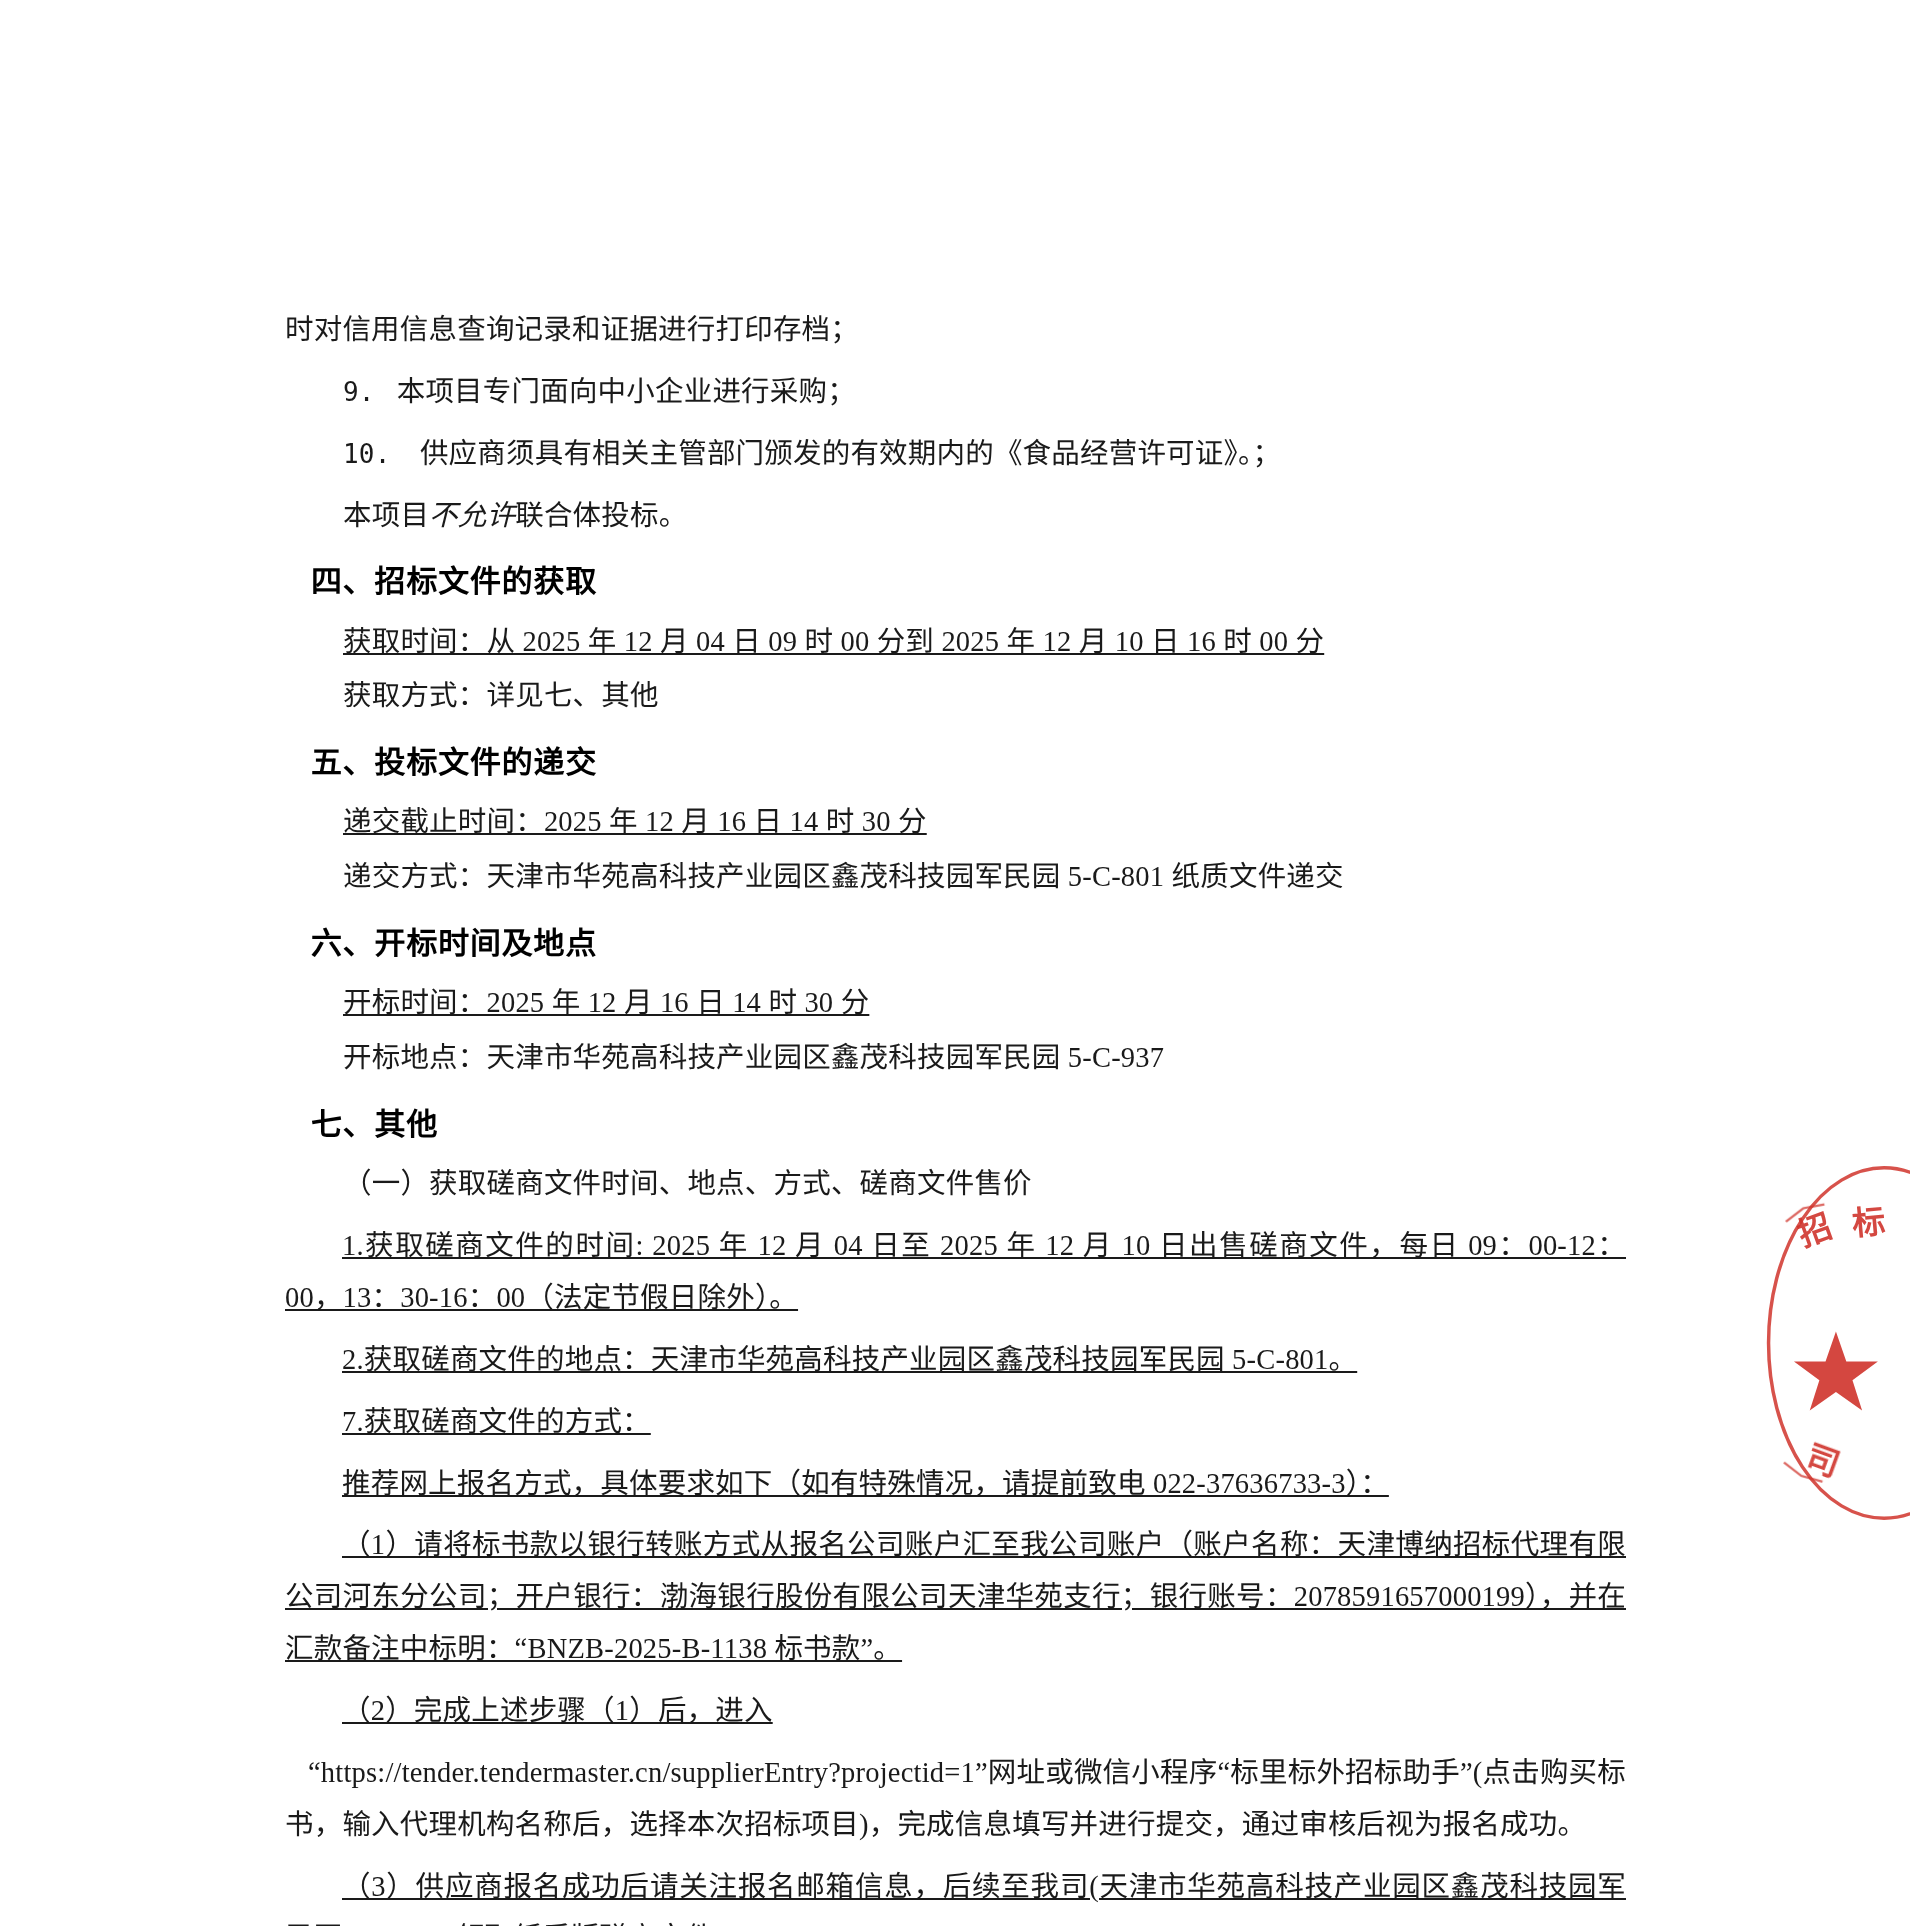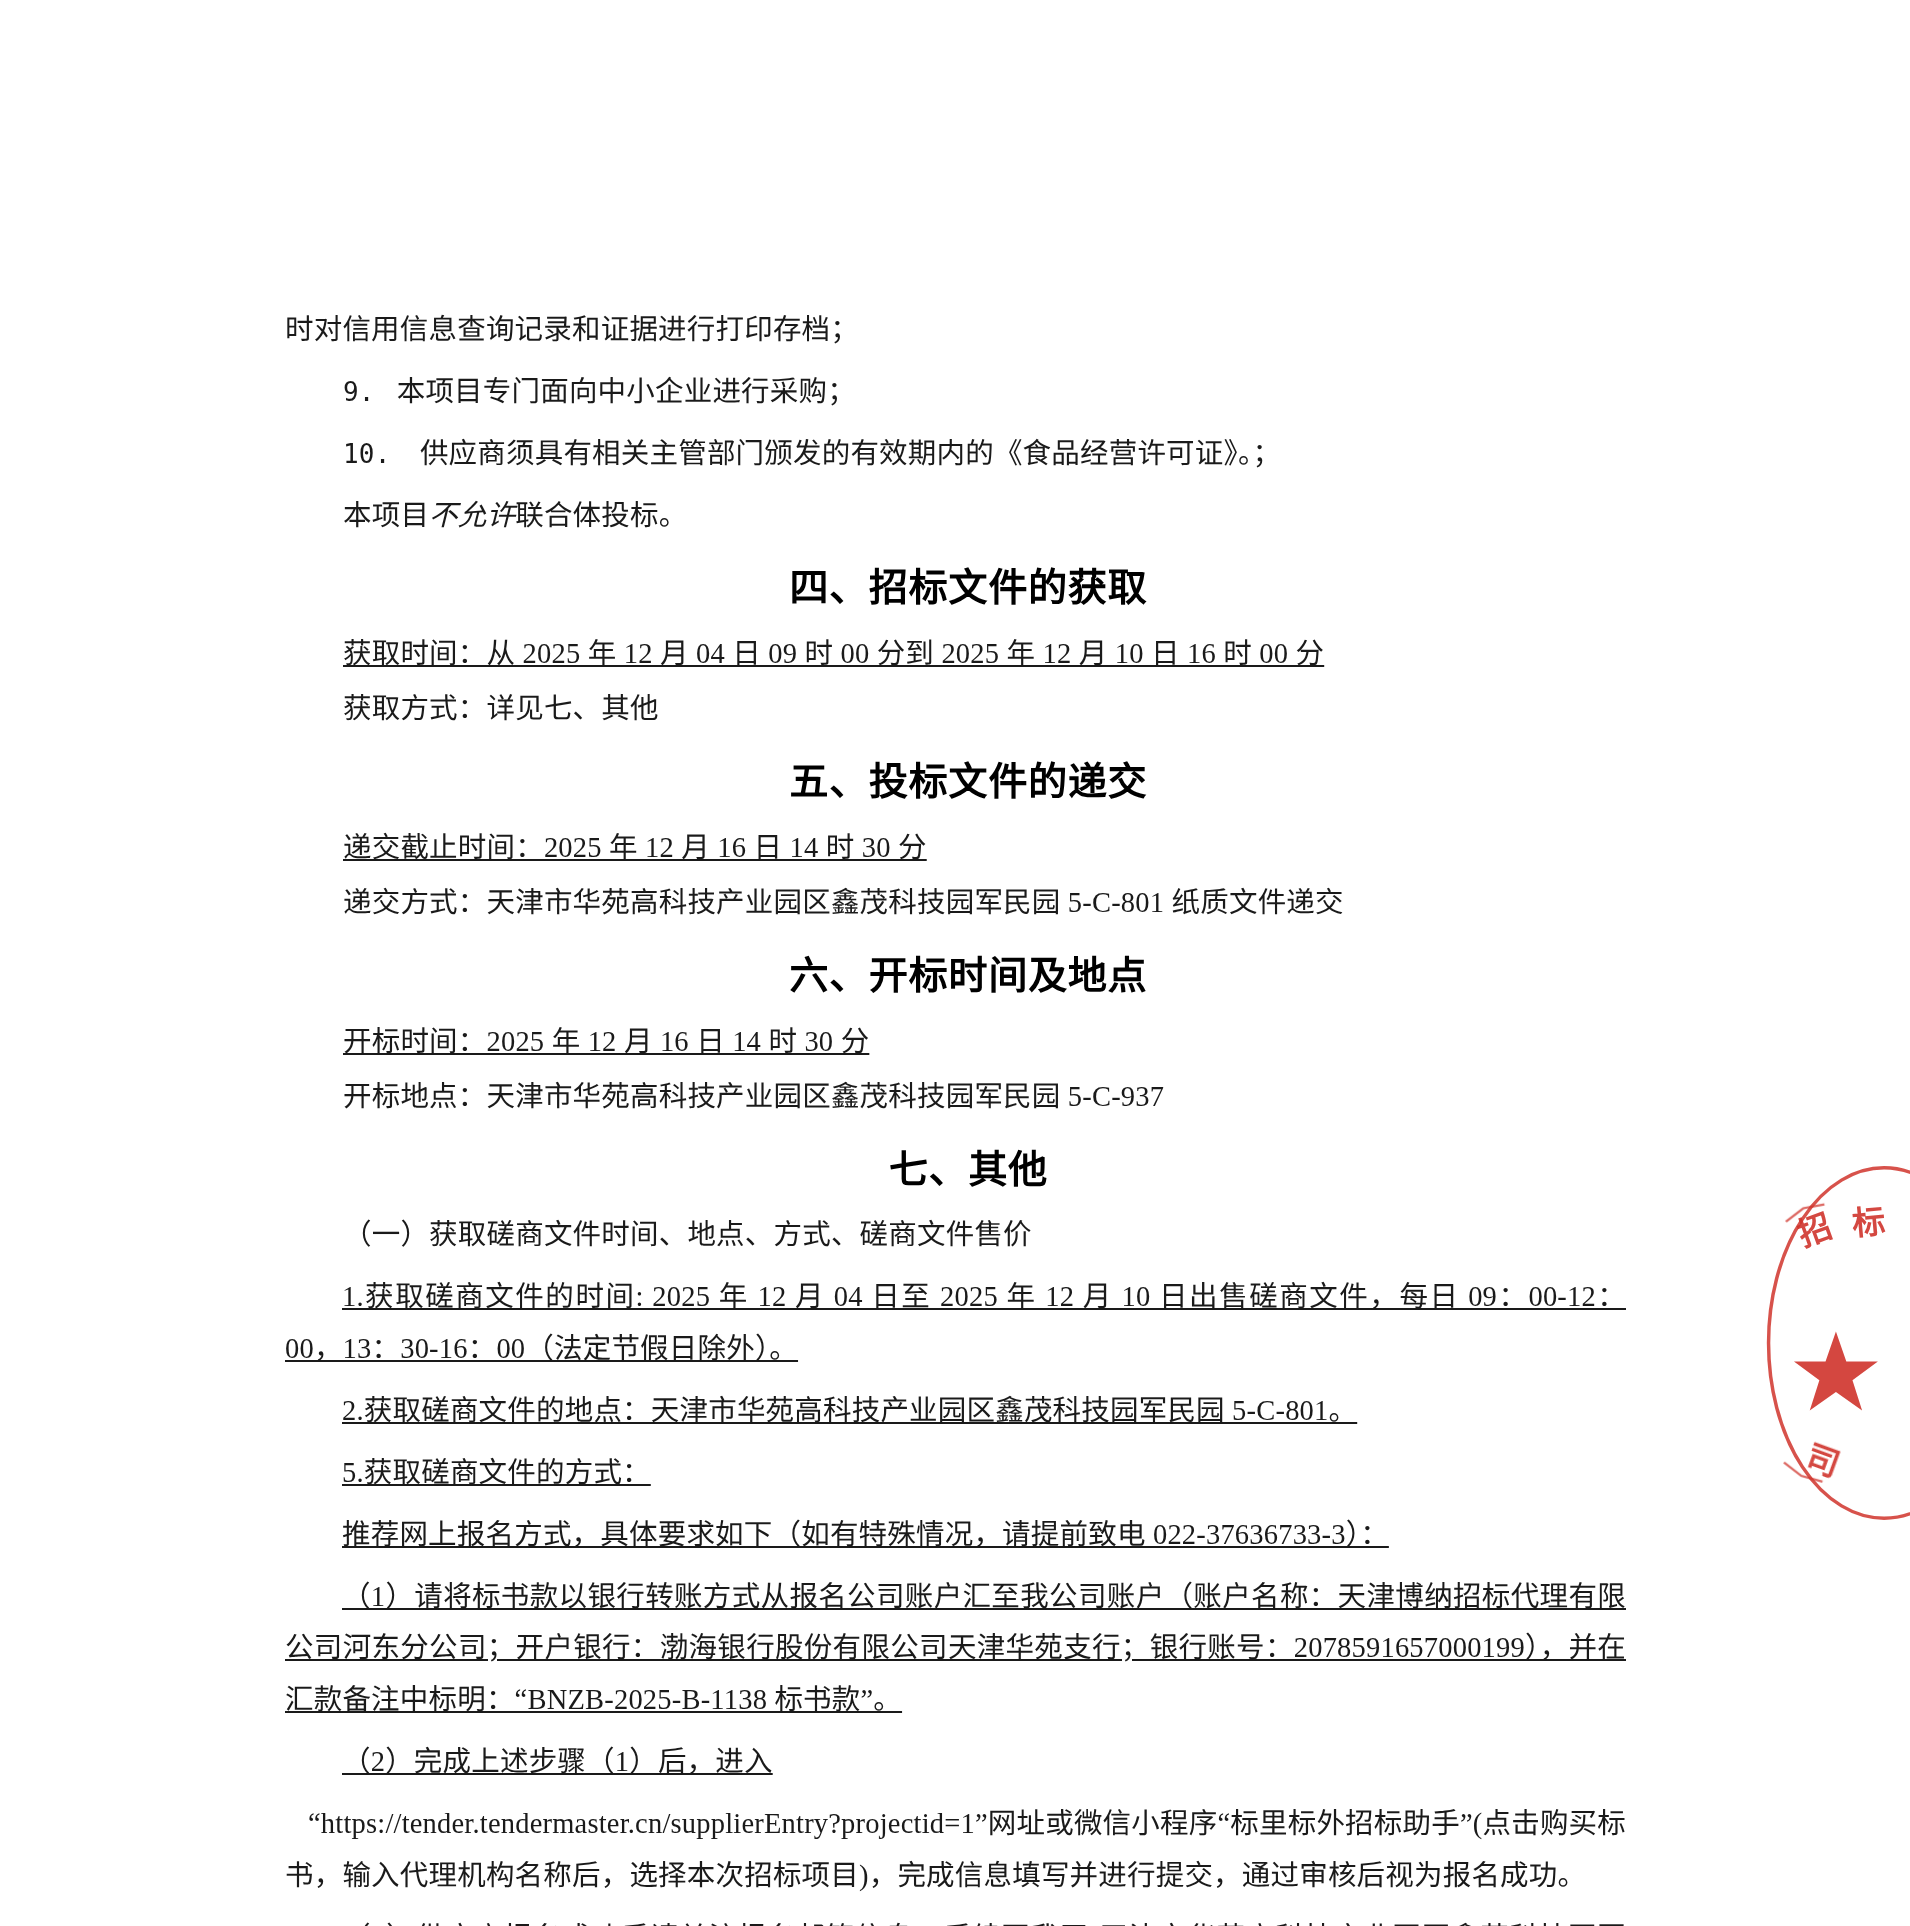--- a/index.html
+++ b/index.html
@@ -41,27 +41,26 @@
     padding-left: 58px;
   }
   .hang {
     padding-left: 0;
     text-indent: 57px;
     text-decoration: underline;
   }
   h2.sec {
     font-family: "DejaVu Sans", "Liberation Sans", sans-serif;
     font-weight: bold;
-    font-size: 39px;
+    font-size: 31px;
     line-height: 1.6;
     margin: 16px 0 8.5px 0;
     padding-left: 26px;
     letter-spacing: 0.8px;
     color: #000;
-    text-align: center;
   }
   .num-lbl {
     font-family: "DejaVu Sans Mono", "Liberation Mono", monospace;
     font-size: 26px;
   }
   .ital {
     font-style: italic;
   }
   .tight { margin-bottom: 3.1px; text-decoration: underline; }
 
@@ -111,21 +110,21 @@
     <p class="p indent-body">递交方式：天津市华苑高科技产业园区鑫茂科技园军民园 5-C-801 纸质文件递交</p>
 
     <h2 class="sec">六、开标时间及地点</h2>
     <p class="p indent-body tight">开标时间：2025 年 12 月 16 日 14 时 30 分</p>
     <p class="p indent-body">开标地点：天津市华苑高科技产业园区鑫茂科技园军民园 5-C-937</p>
 
     <h2 class="sec">七、其他</h2>
     <p class="p indent-body">（一）获取磋商文件时间、地点、方式、磋商文件售价</p>
     <p class="p hang">1.获取磋商文件的时间: 2025 年 12 月 04 日至 2025 年 12 月 10 日出售磋商文件，每日 09：00-12：00，13：30-16：00（法定节假日除外）。</p>
     <p class="p hang">2.获取磋商文件的地点：天津市华苑高科技产业园区鑫茂科技园军民园 5-C-801。</p>
-    <p class="p hang">5.获取磋商文件的方式：</p>
+    <p class="p hang">7.获取磋商文件的方式：</p>
     <p class="p hang">推荐网上报名方式，具体要求如下（如有特殊情况，请提前致电 022-37636733-3）：</p>
     <p class="p hang">（1）请将标书款以银行转账方式从报名公司账户汇至我公司账户（账户名称：天津博纳招标代理有限公司河东分公司；开户银行：渤海银行股份有限公司天津华苑支行；银行账号：2078591657000199），并在汇款备注中标明：“BNZB-2025-B-1138 标书款”。</p>
     <p class="p hang">（2）完成上述步骤（1）后，进入</p>
     <p class="p" style="text-indent:23px;">“https://tender.tendermaster.cn/supplierEntry?projectid=1”网址或微信小程序“标里标外招标助手”(点击购买标书，输入代理机构名称后，选择本次招标项目)，完成信息填写并进行提交，通过审核后视为报名成功。</p>
     <p class="p hang">（3）供应商报名成功后请关注报名邮箱信息，后续至我司(天津市华苑高科技产业园区鑫茂科技园军民园 5-C-801)领取纸质版磋商文件。</p>
 
   </div>
 
   <div class="seal">
     <svg width="154" height="370" viewBox="0 0 400 960" xmlns="http://www.w3.org/2000/svg">

